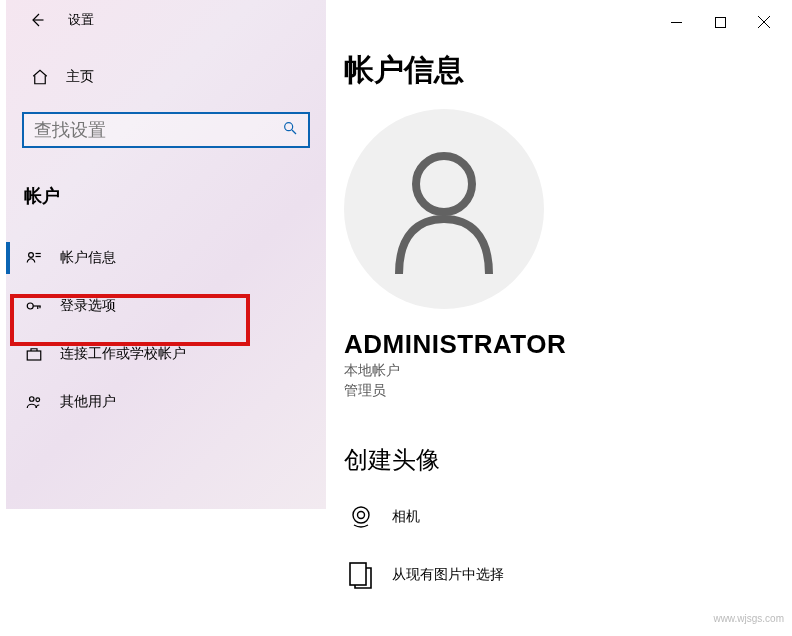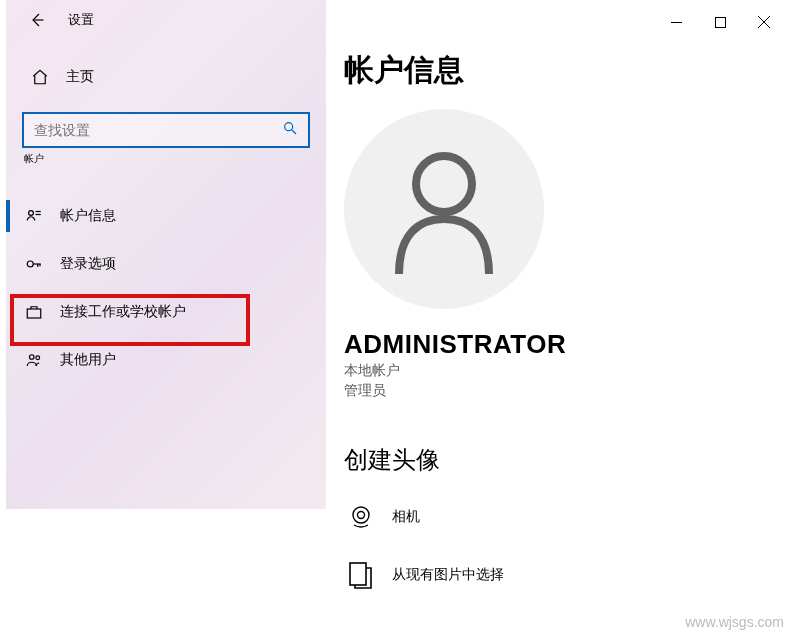--- a/index.html
+++ b/index.html
@@ -85,33 +85,33 @@
       border: 2px solid #0a64b3;
       background: rgba(255,255,255,0.4);
       display: flex;
       align-items: center;
       padding: 0 10px;
     }
     .search-input {
       flex: 1;
       border: none;
       background: transparent;
-      font-size: 14px;
+      font-size: 18px;
       color: #888;
       outline: none;
     }
     .search-icon {
       color: #0a64b3;
     }
     .section-label {
       padding-left: 18px;
-      margin-top: 4px;
-      font-size: 10px;
-      color: #000;
-      font-weight: 400;
+      margin-top: 36px;
+      font-size: 18px;
+      color: #000;
+      font-weight: 700;
     }
     .nav-list {
       margin-top: 26px;
     }
     .nav-item {
       display: flex;
       align-items: center;
       height: 48px;
       padding-left: 18px;
       cursor: pointer;
@@ -205,22 +205,22 @@
       justify-content: center;
     }
     .option-label {
       margin-left: 14px;
       font-size: 14px;
       color: #000;
     }
     .watermark {
       position: absolute;
       right: 8px;
-      bottom: 6px;
-      font-size: 14px;
+      bottom: 12px;
+      font-size: 10px;
       color: #bbb;
     }
   </style>
 </head>
 <body>
 
 <div class="sidebar">
 
   <div class="title-bar">
     <div class="back-btn">

